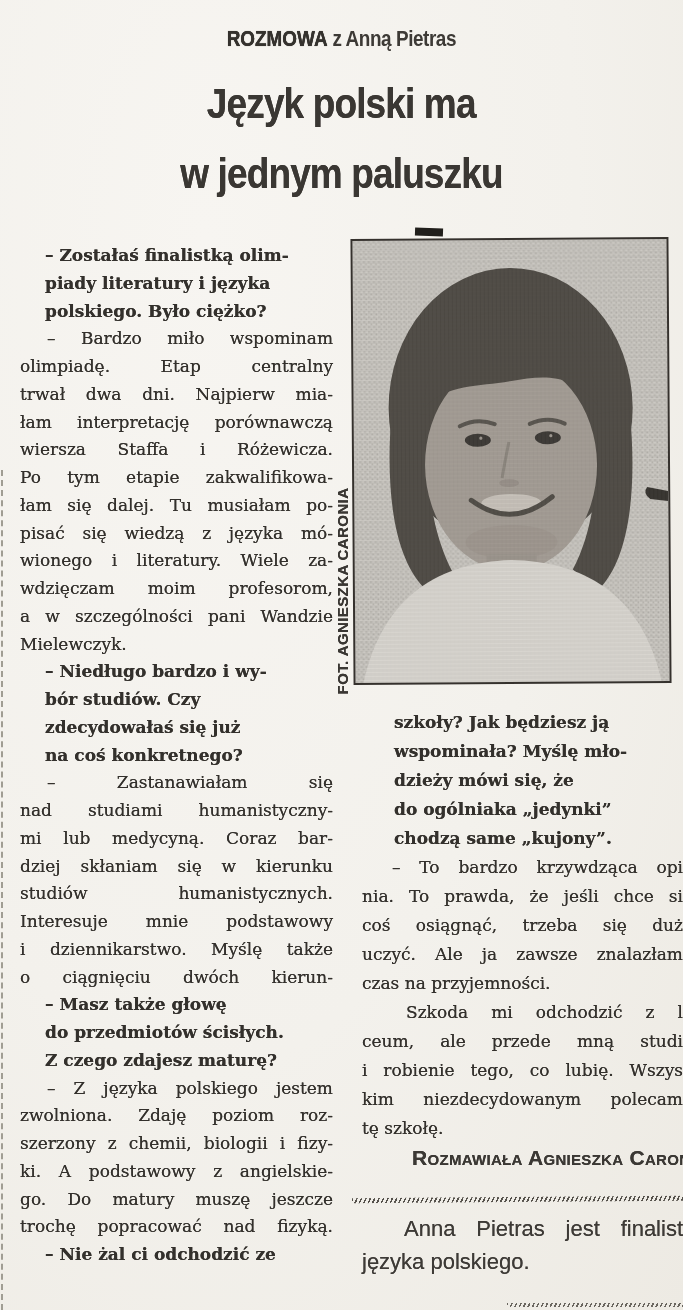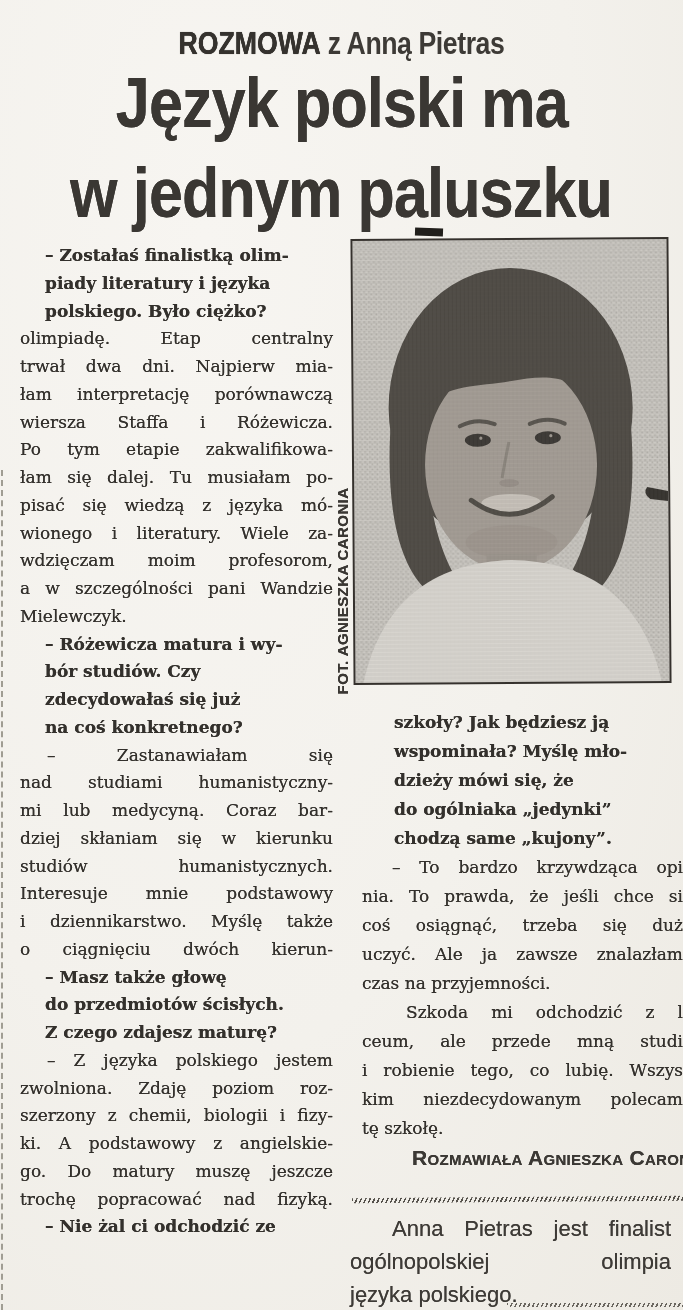--- a/index.html
+++ b/index.html
@@ -5,32 +5,32 @@
   html,body{margin:0;padding:0;}
   body{
     width:683px;height:1310px;overflow:hidden;position:relative;
     background:radial-gradient(ellipse at 30% 18%, #f7f5f1 0%, #f3f1ec 55%, #edeae3 100%);
     font-family:"DejaVu Serif", serif;
     color:#33302c;
   }
   .abs{position:absolute;}
   
   .kicker{top:26px;left:0;width:683px;text-align:center;
-    font-family:"Liberation Sans", sans-serif;font-weight:bold;font-size:31px;
+    font-family:"Liberation Sans", sans-serif;font-weight:bold;font-size:22px;
     color:#35322e;letter-spacing:-0.5px;}
   .cond{display:inline-block;transform:scaleX(0.86);transform-origin:center;}
   .kicker .kb{text-shadow:0 0 0.8px #35322e, 0 0 0.4px #35322e;letter-spacing:0px;}
   .kicker .kr{font-weight:bold;color:#3d3a36;}
   
   .headline{left:0;width:683px;text-align:center;
     font-family:"Liberation Sans", sans-serif;font-weight:bold;color:#3a3733;
-    font-size:71px;line-height:74px;letter-spacing:-1px;
+    font-size:43px;line-height:74px;letter-spacing:-1px;
     text-shadow:0 0 0.6px #3a3733;}
   .h1a{top:66px;}
-  .h1b{top:156px;}
+  .h1b{top:136px;}
   
   .col{line-height:27.75px;font-size:17px;text-shadow:0 0 0.5px rgba(46,43,39,.85);}
   .col-left{top:242px;left:20px;width:313px;}
   .col-right{top:708px;left:362px;width:321px;}
   .col-right .ln{height:29px;line-height:29px;}
   .ln{height:27.75px;text-align:justify;text-align-last:justify;}
   .ln.end{text-align-last:left;}
   .ln.q{font-weight:bold;text-align:left;text-align-last:left;padding-left:25px;}
   .col-right .ln.q{padding-left:32px;}
   .ln.fi{padding-left:27px;}
@@ -48,21 +48,21 @@
   .byline{top:1146px;left:362px;width:321px;padding-left:50px;white-space:nowrap;
     font-family:"Liberation Sans", sans-serif;font-weight:bold;font-size:21px;
     font-variant:small-caps;letter-spacing:0.3px;color:#3b3834;
     text-shadow:0 0 0.6px #3b3834;}
   
   .divider{top:1197px;left:352px;width:331px;height:5px;transform:rotate(-0.4deg);
     background:repeating-linear-gradient(115deg,#55514b 0 1.5px, transparent 1.5px 4px);}
   .divider2{top:1303px;left:507px;width:176px;height:4px;
     background:repeating-linear-gradient(115deg,#6a665f 0 1.5px, transparent 1.5px 4px);}
   
-  .footer{top:1212px;left:350px;width:321px;
+  .footer{top:1212px;left:362px;width:321px;
     font-family:"Liberation Sans", sans-serif;font-size:22px;color:#3d3a36;
     text-shadow:0 0 0.4px rgba(61,58,54,.8);}
   .footer .ln{height:33px;line-height:33px;}
   .footer .ln.fi{padding-left:42px;}
   
   .dotline{left:1px;top:470px;height:840px;width:0;border-left:2.5px dashed #a09d93;}
 </style>
 </head>
 <body>
 
@@ -76,32 +76,33 @@
 <div class="abs headline h1b">
   <span class="cond">w jednym paluszku</span>
 </div>
 
 <div class="abs dotline"></div>
 
 <div class="abs col col-left">
     <div class="ln q">– Zostałaś finalistką olim-</div>
     <div class="ln q">piady literatury i języka</div>
     <div class="ln q">polskiego. Było ciężko?</div>
+    <div class="ln fi">– Bardzo miło wspominam</div>
     <div class="ln">olimpiadę. Etap centralny</div>
     <div class="ln">trwał dwa dni. Najpierw mia-</div>
     <div class="ln">łam interpretację porównawczą</div>
     <div class="ln">wiersza Staffa i Różewicza.</div>
     <div class="ln">Po tym etapie zakwalifikowa-</div>
     <div class="ln">łam się dalej. Tu musiałam po-</div>
     <div class="ln">pisać się wiedzą z języka mó-</div>
     <div class="ln">wionego i literatury. Wiele za-</div>
     <div class="ln">wdzięczam moim profesorom,</div>
     <div class="ln">a w szczególności pani Wandzie</div>
     <div class="ln end">Mielewczyk.</div>
-    <div class="ln q">– Różewicza matura i wy-</div>
+    <div class="ln q">– Niedługo bardzo i wy-</div>
     <div class="ln q">bór studiów. Czy</div>
     <div class="ln q">zdecydowałaś się już</div>
     <div class="ln q">na coś konkretnego?</div>
     <div class="ln fi">– Zastanawiałam się</div>
     <div class="ln">nad studiami humanistyczny-</div>
     <div class="ln">mi lub medycyną. Coraz bar-</div>
     <div class="ln">dziej skłaniam się w kierunku</div>
     <div class="ln">studiów humanistycznych.</div>
     <div class="ln">Interesuje mnie podstawowy</div>
     <div class="ln">i dziennikarstwo. Myślę także</div>
@@ -183,16 +184,15 @@
     <div class="ln">i robienie tego, co lubię. Wszys</div>
     <div class="ln">kim niezdecydowanym polecam</div>
     <div class="ln end">tę szkołę.</div>
   </div>
 
 <div class="abs byline">Rozmawiała Agnieszka Caron</div>
 
 <div class="abs divider"></div>
 <div class="abs footer">
     <div class="ln fi">Anna Pietras jest finalist</div>
-    <div class="ln">ogólnopolskiej olimpia</div>
     <div class="ln end">języka polskiego.</div>
   </div>
 <div class="abs divider2"></div>
 
 </body></html>

